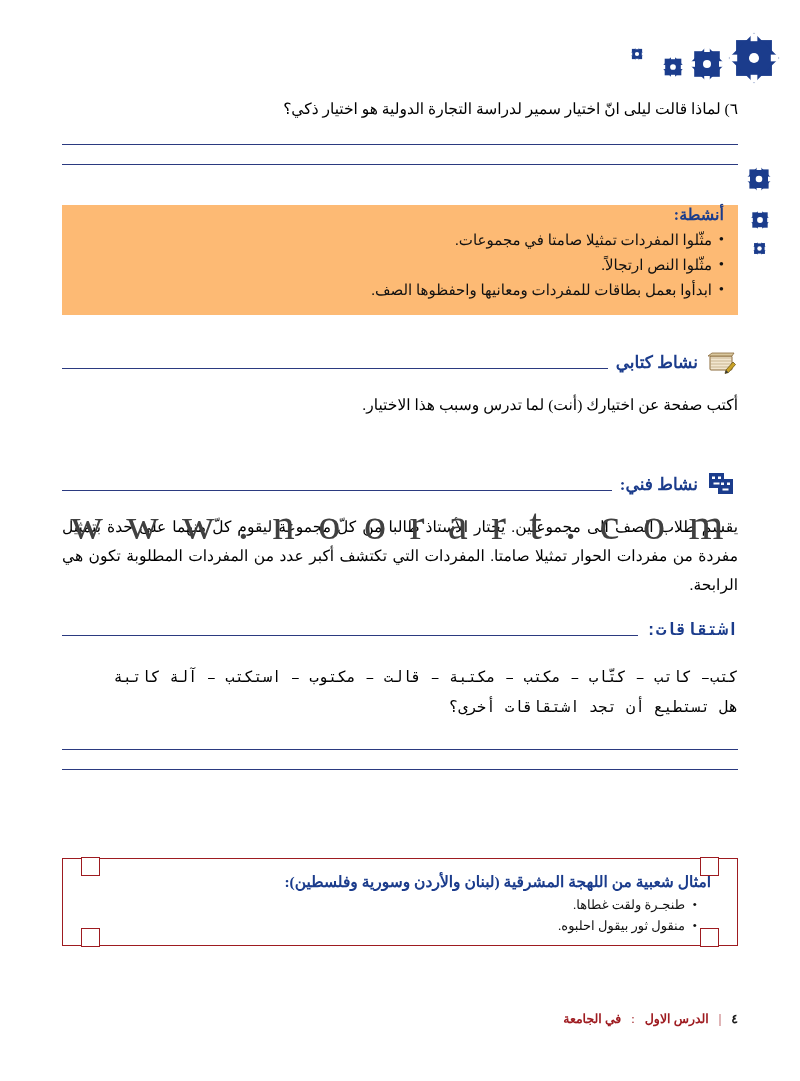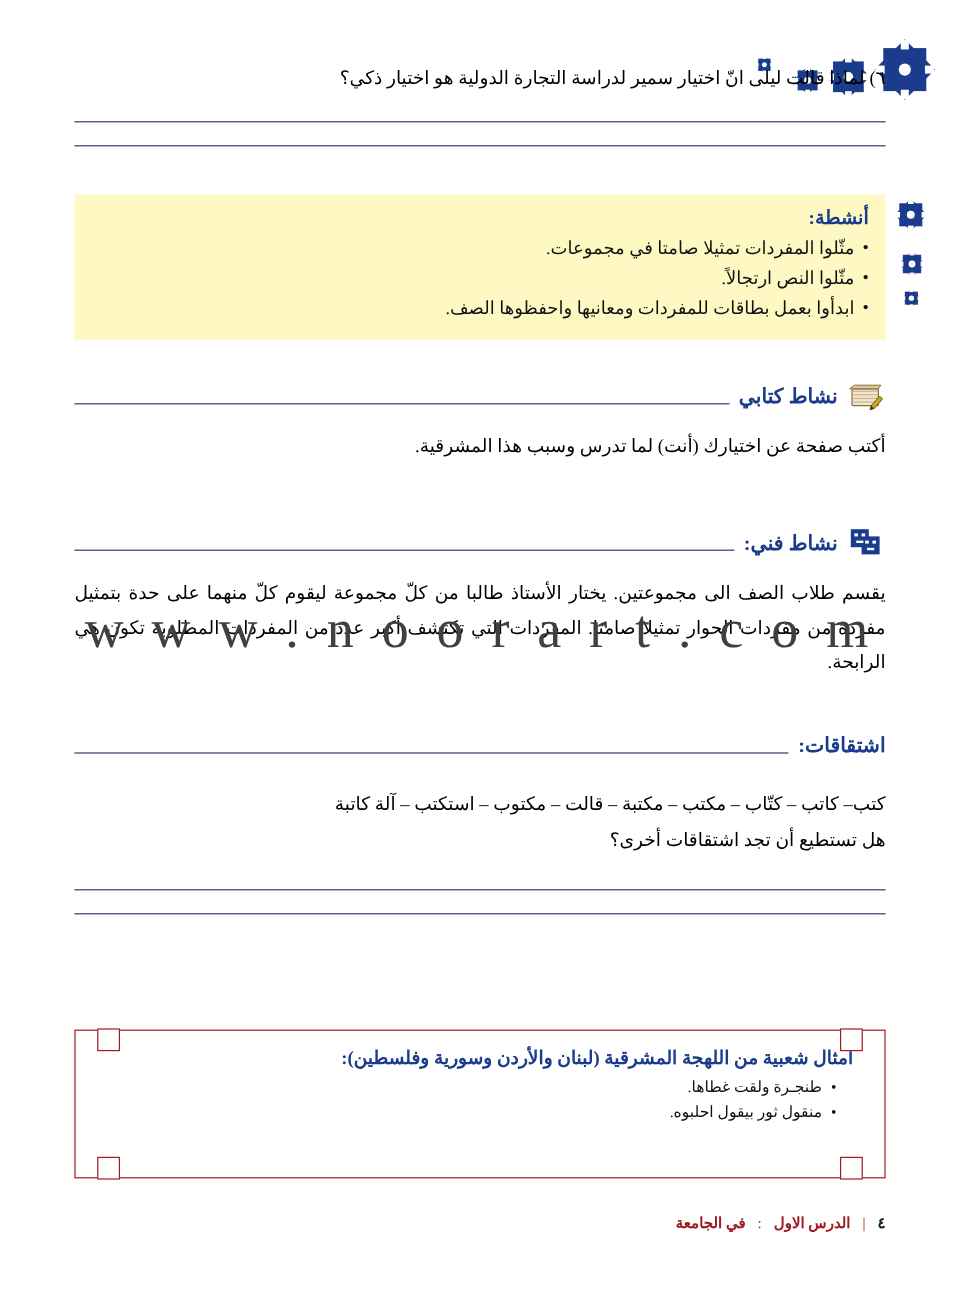--- a/index.html
+++ b/index.html
@@ -56,40 +56,40 @@
   
   .content {
     position: absolute;
     top: 0;
     right: 0;
     left: 0;
     padding: 0 62px 0 62px;
   }
 
   .q-line {
-    margin-top: 53px;
+    margin-top: 96px;
     font-size: 15.5px;
     text-align: right;
     line-height: 1.7;
     color: #000;
   }
 
   .rule {
     border-bottom: 1.1px solid #2b3a80;
     margin: 22px 0 0 0;
     height: 0;
   }
   .rule.tight { margin-top: 19px; }
 
   
   .activities {
     margin-top: 40px;
-    background: #fef9c3;
+    background: #fdba74;
     border: 0;
-    padding: 10px 14px 12px 14px;
+    padding: 0 14px 12px 14px;
     text-align: right;
   }
   .activities h3 {
     margin: 0 0 4px 0;
     font-size: 16px;
     color: #1b3c8c;
     font-weight: bold;
   }
   .activities ul {
     list-style: none;
@@ -151,21 +151,21 @@
     color: #000;
   }
   .section-body.justify { text-align: justify; }
 
   
   .proverbs-wrap {
     position: absolute;
     right: 62px;
     left: 62px;
     top: 858px;
-    height: 124px;
+    height: 88px;
   }
   .proverbs {
     position: relative;
     border: 1.6px solid #9e1b20;
     height: 100%;
     box-sizing: border-box;
     padding: 14px 26px 10px 20px;
     text-align: right;
   }
   .proverbs .corner {
@@ -368,21 +368,21 @@
             <rect x="6" y="8" width="44" height="28" rx="2" fill="#f2e6cf" stroke="#8a6a3a" stroke-width="2"></rect>
             <path d="M6 12 H50 M6 18 H50 M6 24 H50 M6 30 H50" stroke="#b9a078" stroke-width="1.4"></path>
             <path d="M2 8 L10 2 L54 2 L50 8 Z" fill="#d8c79e" stroke="#8a6a3a" stroke-width="1.6"></path>
             <path d="M38 36 L52 20 L57 25 L43 41 L36 43 Z" fill="#c9a227" stroke="#5e4a10" stroke-width="1.4"></path>
             <path d="M36 43 L38 36 L43 41 Z" fill="#3a3a3a"></path>
           </svg>
         </span>
         <span class="section-title">نشاط كتابي</span>
         <span class="section-rule"></span>
       </div>
-      <div class="section-body">أكتب صفحة عن اختيارك (أنت) لما تدرس وسبب هذا المشرقية.</div>
+      <div class="section-body">أكتب صفحة عن اختيارك (أنت) لما تدرس وسبب هذا الاختيار.</div>
     </div>
 
     <div class="section" style="margin-top:52px;">
       <div class="section-head">
         <span class="icon">
           <svg width="30" height="26" viewBox="0 0 60 52" aria-hidden="true">
             <rect x="4" y="4" width="30" height="30" fill="#1b3c8c"></rect>
             <rect x="22" y="16" width="30" height="30" fill="#1b3c8c"></rect>
             <g fill="#ffffff">
               <rect x="10" y="11" width="6" height="5"></rect>
@@ -393,21 +393,21 @@
               <rect x="31" y="35" width="12" height="4"></rect>
             </g>
           </svg>
         </span>
         <span class="section-title">نشاط فني:</span>
         <span class="section-rule"></span>
       </div>
       <div class="section-body justify">يقسم طلاب الصف الى مجموعتين.  يختار الأستاذ طالبا من كلّ مجموعة ليقوم كلّ منهما على حدة بتمثيل مفردة من مفردات الحوار تمثيلا صامتا. المفردات التي تكتشف أكبر عدد من المفردات المطلوبة تكون هي الرابحة.</div>
     </div>
 
-    <div class="section" style="margin-top:44px;">
+    <div class="section" style="margin-top:20px;font-family:Liberation Mono, monospace;">
       <div class="section-head">
         <span class="section-title">اشتقاقات:</span>
         <span class="section-rule"></span>
       </div>
       <div class="section-body" style="margin-top:22px; line-height:1.9;">
         <div>كتب– كاتب – كتّاب – مكتب – مكتبة – قالت – مكتوب – استكتب – آلة كاتبة</div>
         <div>هل تستطيع أن تجد اشتقاقات أخرى؟</div>
       </div>
       <div class="rule" style="margin-top:26px;"></div>
       <div class="rule tight"></div>

